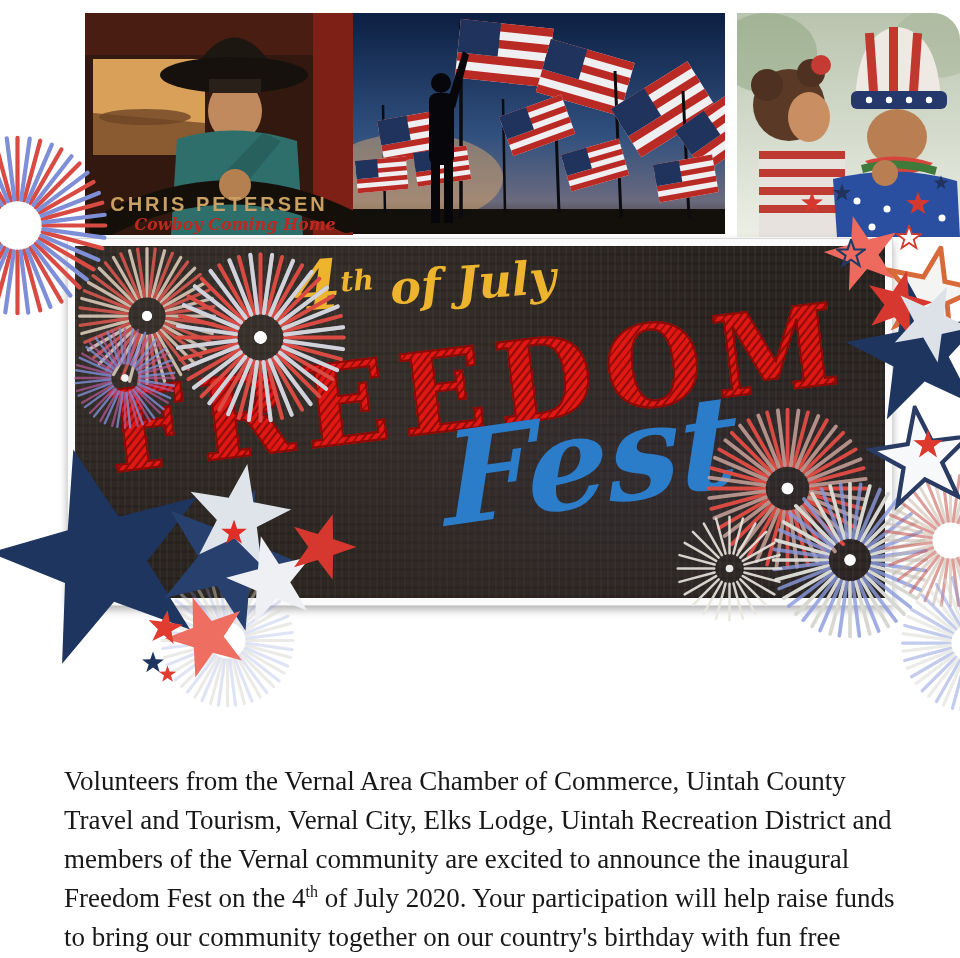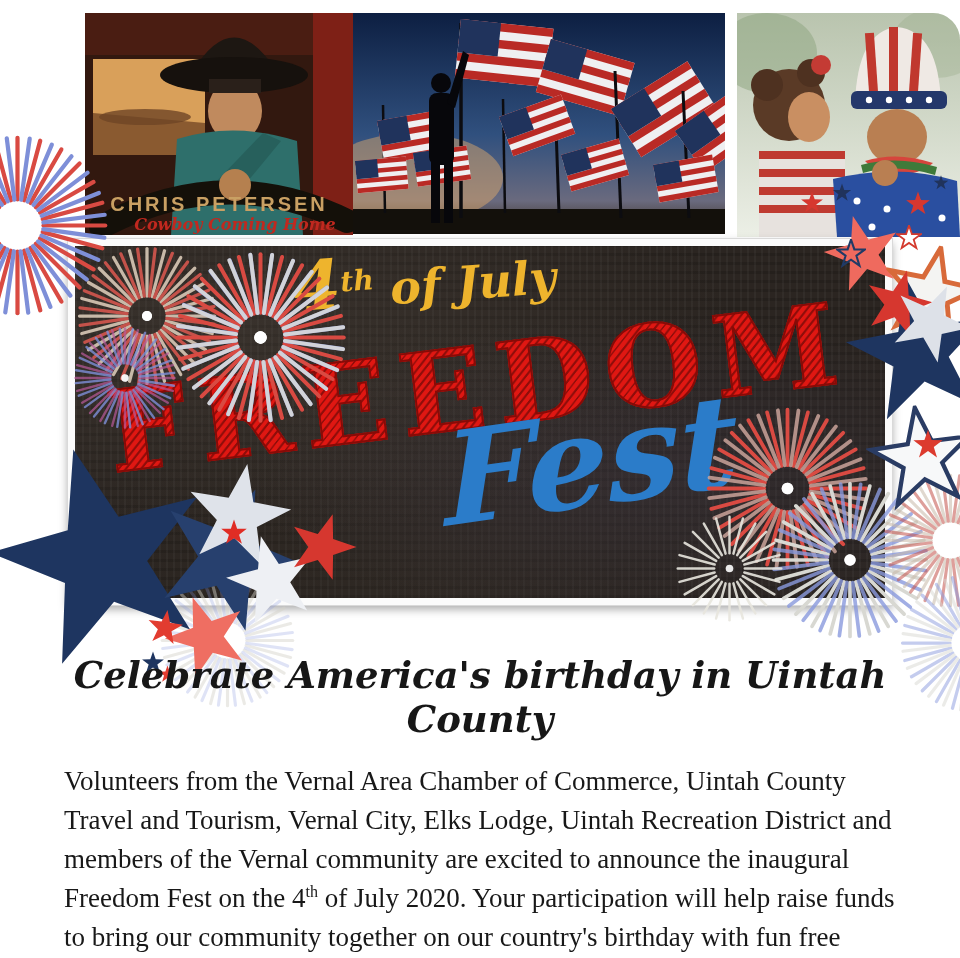--- a/index.html
+++ b/index.html
@@ -316,17 +316,16 @@
   <svg class="star deco" viewBox="0 0 100 100" style="left:888px;top:268px;width:84px;height:84px;transform:rotate(25deg);">
     <use href="#st" fill="#dde1e8"></use>
     </svg>
   <svg class="star deco" viewBox="0 0 100 100" style="left:868px;top:392px;width:108px;height:108px;transform:rotate(-8deg);">
     <use href="#st" fill="#f7f8f9" stroke="#2a3c64" stroke-width="4"></use>
     </svg>
   <svg class="star deco" viewBox="0 0 100 100" style="left:912px;top:416px;width:32px;height:32px;">
     <use href="#st" fill="#dc3a2e"></use>
     </svg>
 
-  <div class="tagline">Celebrate America's birthday in Uintah County</div>
 
   <p class="bodycopy"><span>Volunteers from the Vernal Area Chamber of Commerce, Uintah County Travel and Tourism, Vernal City, Elks Lodge, Uintah Recreation District and members of the Vernal community are excited to announce the inaugural Freedom Fest on the 4</span><sup>th</sup><span> of July 2020. Your participation will help raise funds to bring our community together on our country's birthday with fun free events during this celebration.</span></p>
 
 </div>
 
 </body></html>

